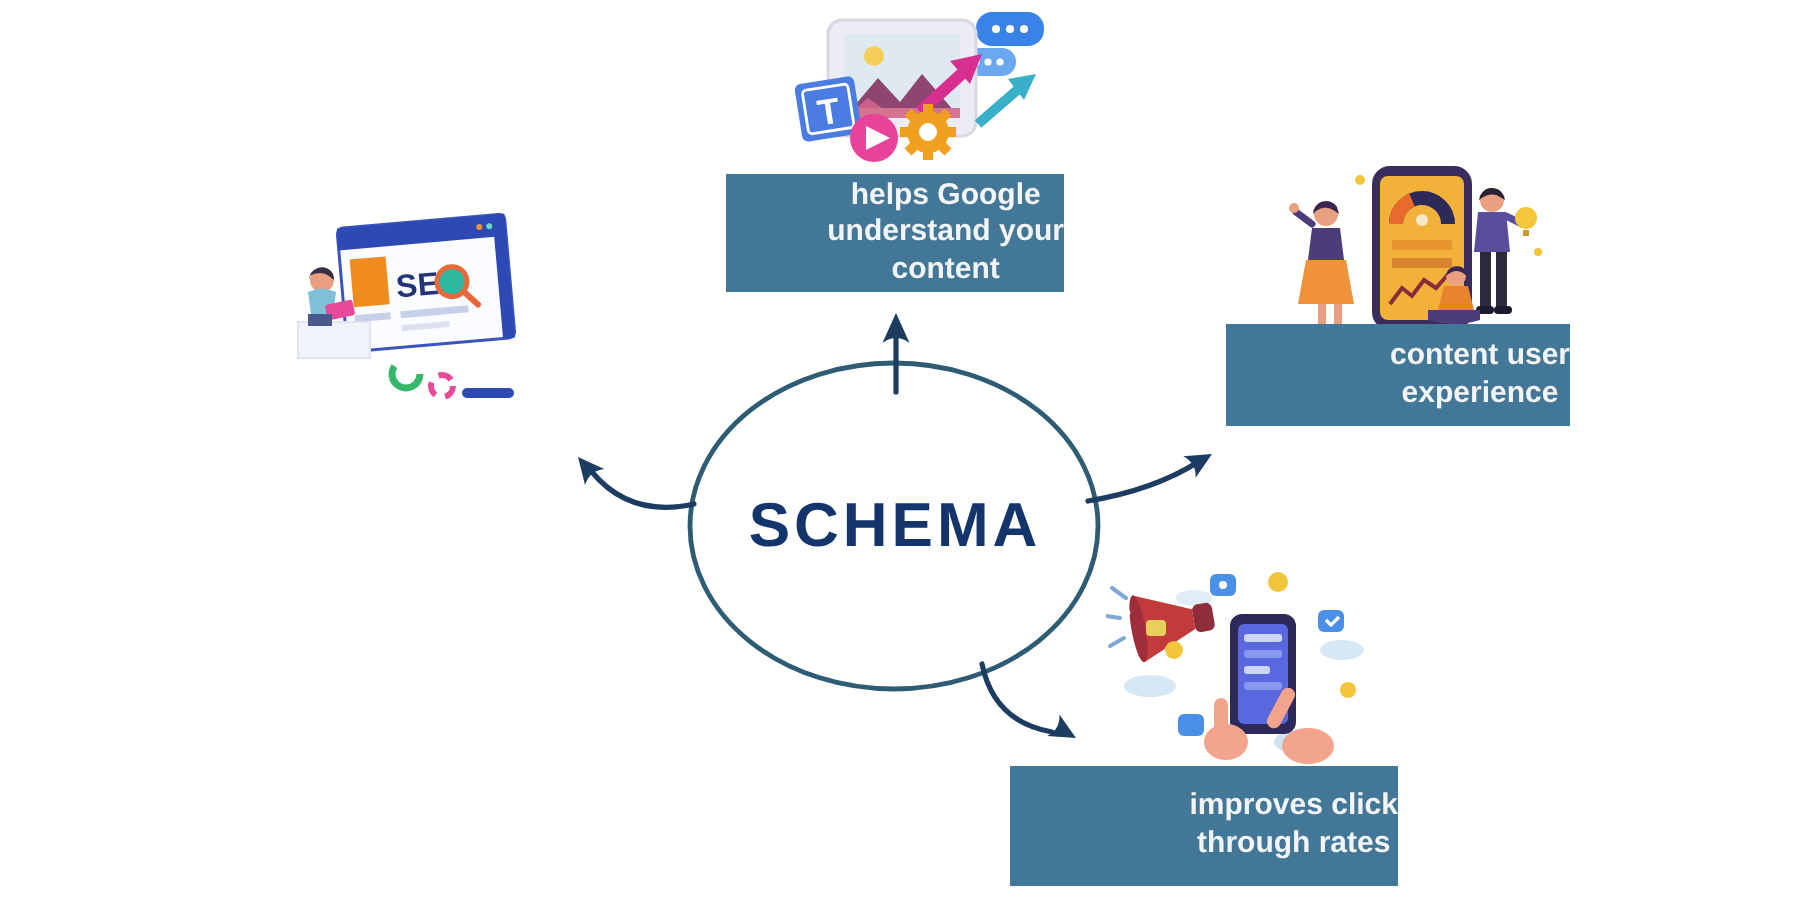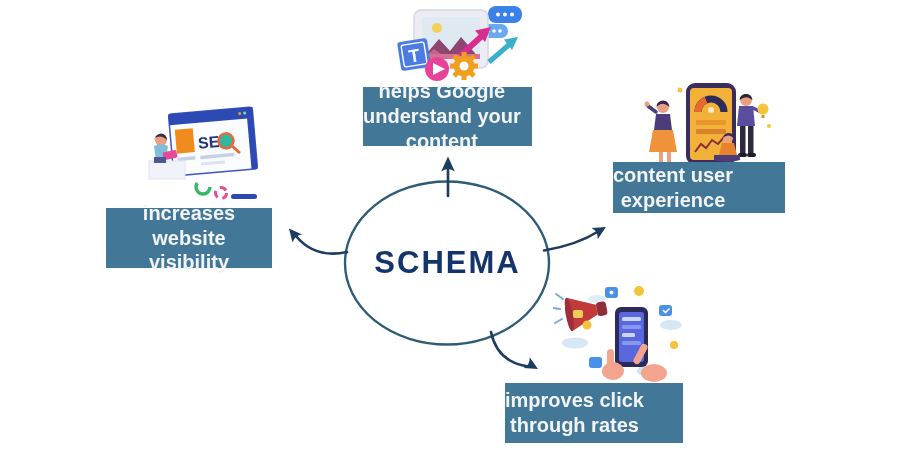--- a/index.html
+++ b/index.html
@@ -5,28 +5,28 @@
   html,body { margin:0; padding:0; background:#ffffff; }
   .canvas {
     position:relative; width:900px; height:450px; background:#ffffff;
     font-family:"Liberation Sans","DejaVu Sans",sans-serif; overflow:hidden;
   }
   .illo { position:absolute; }
   .illo svg { display:block; width:100%; height:100%; }
   #connector-layer { position:absolute; left:0; top:0; width:900px; height:450px; pointer-events:none; }
   .box {
     position:absolute; background:#427797; color:#f2f4f5;
-    display:flex; align-items:center; justify-content:flex-start;
-    font-weight:bold; font-size:20px; line-height:1.24;
+    display:flex; align-items:center; justify-content:flex-end;
+    font-weight:bold; font-size:15px; line-height:1.24;
   }
   .box .lbl { white-space:pre-line; text-align:center; }
   #box-top    { left:363px; top:87px;  width:169px; height:59px; }
   #box-left   { left:106px; top:208px; width:166px; height:60px; }
   #box-right  { left:613px; top:162px; width:172px; height:51px; }
-  #box-bottom { left:505px; top:383px; width:178px; height:60px; }
+  #box-bottom { left:505px; top:383px; width:194px; height:60px; }
   .schema-title {
     position:absolute; left:345px; top:237px; width:205px; height:52px;
     display:flex; align-items:center; justify-content:center;
     font-weight:bold; font-size:31px; letter-spacing:2px; color:#14356b;
   }
 </style>
 </head>
 <body>
 
 <div class="canvas">
@@ -224,24 +224,20 @@
     </g>
   </svg>
 
   <div class="schema-title">SCHEMA</div>
 
   <div class="box" id="box-top">
     <span class="lbl">helps Google
 understand your
 content</span>
   </div>
-  <div class="box" id="box-left">
-    <span class="lbl">increases website
-visibility</span>
-  </div>
   <div class="box" id="box-right">
     <span class="lbl">content user
 experience</span>
   </div>
   <div class="box" id="box-bottom">
     <span class="lbl">improves click
 through rates</span>
   </div>
 
 </div>

